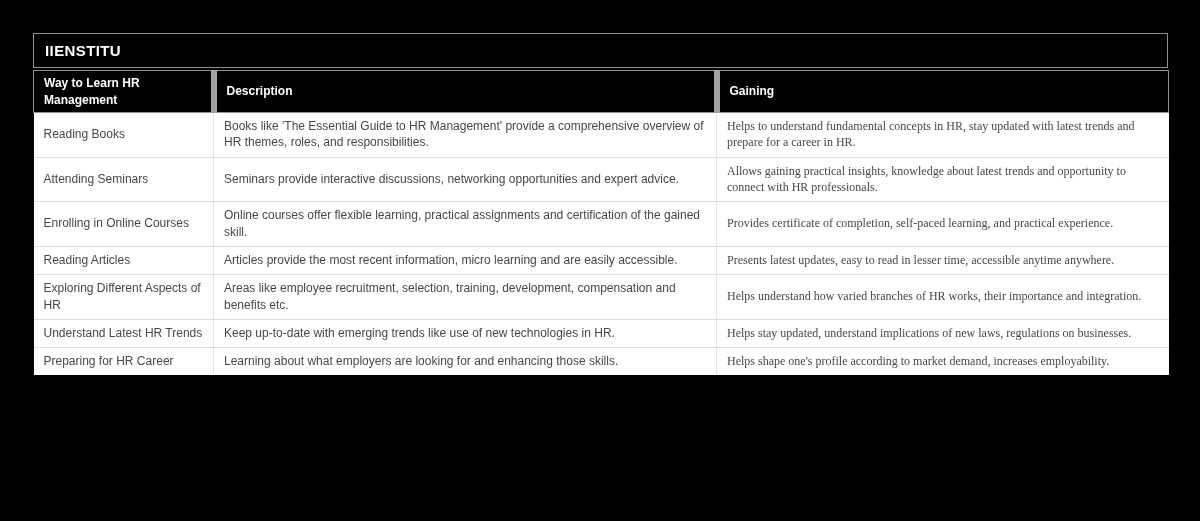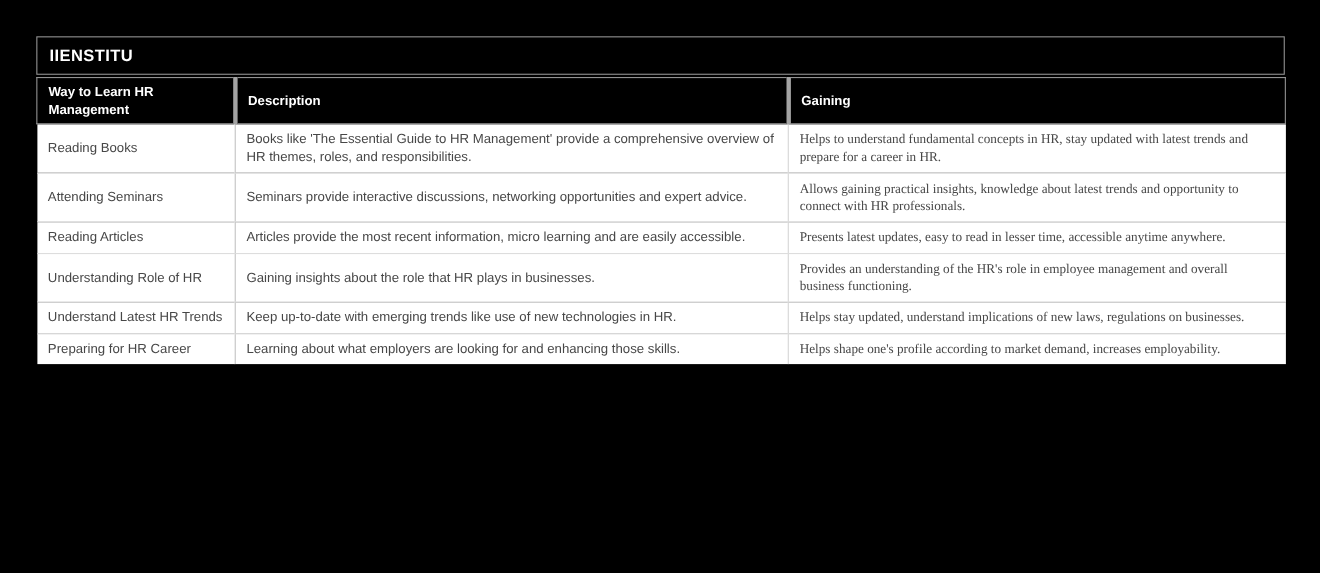--- a/index.html
+++ b/index.html
@@ -47,21 +47,21 @@
     color: var(--header-text);
     font-size: 12px;
     font-weight: bold;
     text-align: left;
     vertical-align: middle;
     padding: 4px 10px;
     height: 42px;
     border: 1px solid var(--frame-line);
     line-height: 1.35;
   }
-  table.hr-table thead th + th { border-left: 4px solid #a3a3a3; }
+  table.hr-table thead th + th { border-left: 6px solid #a3a3a3; }
   table.hr-table tbody td {
     background: var(--panel-bg);
     color: var(--body-text);
     font-size: 12px;
     line-height: 1.36;
     vertical-align: middle;
     padding: 5px 10px 6px 10px;
     border-bottom: 1px solid var(--grid-line);
     border-right: 1px solid #e4e4e4;
   }
@@ -100,35 +100,40 @@
     <td>Books like 'The Essential Guide to HR Management' provide a comprehensive overview of HR themes, roles, and responsibilities.</td>
     <td>Helps to understand fundamental concepts in HR, stay updated with latest trends and prepare for a career in HR.</td>
   </tr>
 
   <tr>
     <td>Attending Seminars</td>
     <td>Seminars provide interactive discussions, networking opportunities and expert advice.</td>
     <td>Allows gaining practical insights, knowledge about latest trends and opportunity to connect with HR professionals.</td>
   </tr>
 
+  <tr>
+    <td>Enrolling in Online Courses</td>
+    <td>Online courses offer flexible learning, practical assignments and certification of the gained skill.</td>
+    <td>Provides certificate of completion, self-paced learning, and practical experience.</td>
+  </tr>
 
 
 
   <tr>
     <td>Reading Articles</td>
     <td>Articles provide the most recent information, micro learning and are easily accessible.</td>
     <td>Presents latest updates, easy to read in lesser time, accessible anytime anywhere.</td>
   </tr>
 
+  <tr>
+    <td>Exploring Different Aspects of HR</td>
+    <td>Areas like employee recruitment, selection, training, development, compensation and benefits etc.</td>
+    <td>Helps understand how varied branches of HR works, their importance and integration.</td>
+  </tr>
 
-  <tr>
-    <td>Understanding Role of HR</td>
-    <td>Gaining insights about the role that HR plays in businesses.</td>
-    <td>Provides an understanding of the HR's role in employee management and overall business functioning.</td>
-  </tr>
 
   <tr>
     <td>Understand Latest HR Trends</td>
     <td>Keep up-to-date with emerging trends like use of new technologies in HR.</td>
     <td>Helps stay updated, understand implications of new laws, regulations on businesses.</td>
   </tr>
 
   <tr>
     <td>Preparing for HR Career</td>
     <td>Learning about what employers are looking for and enhancing those skills.</td>

